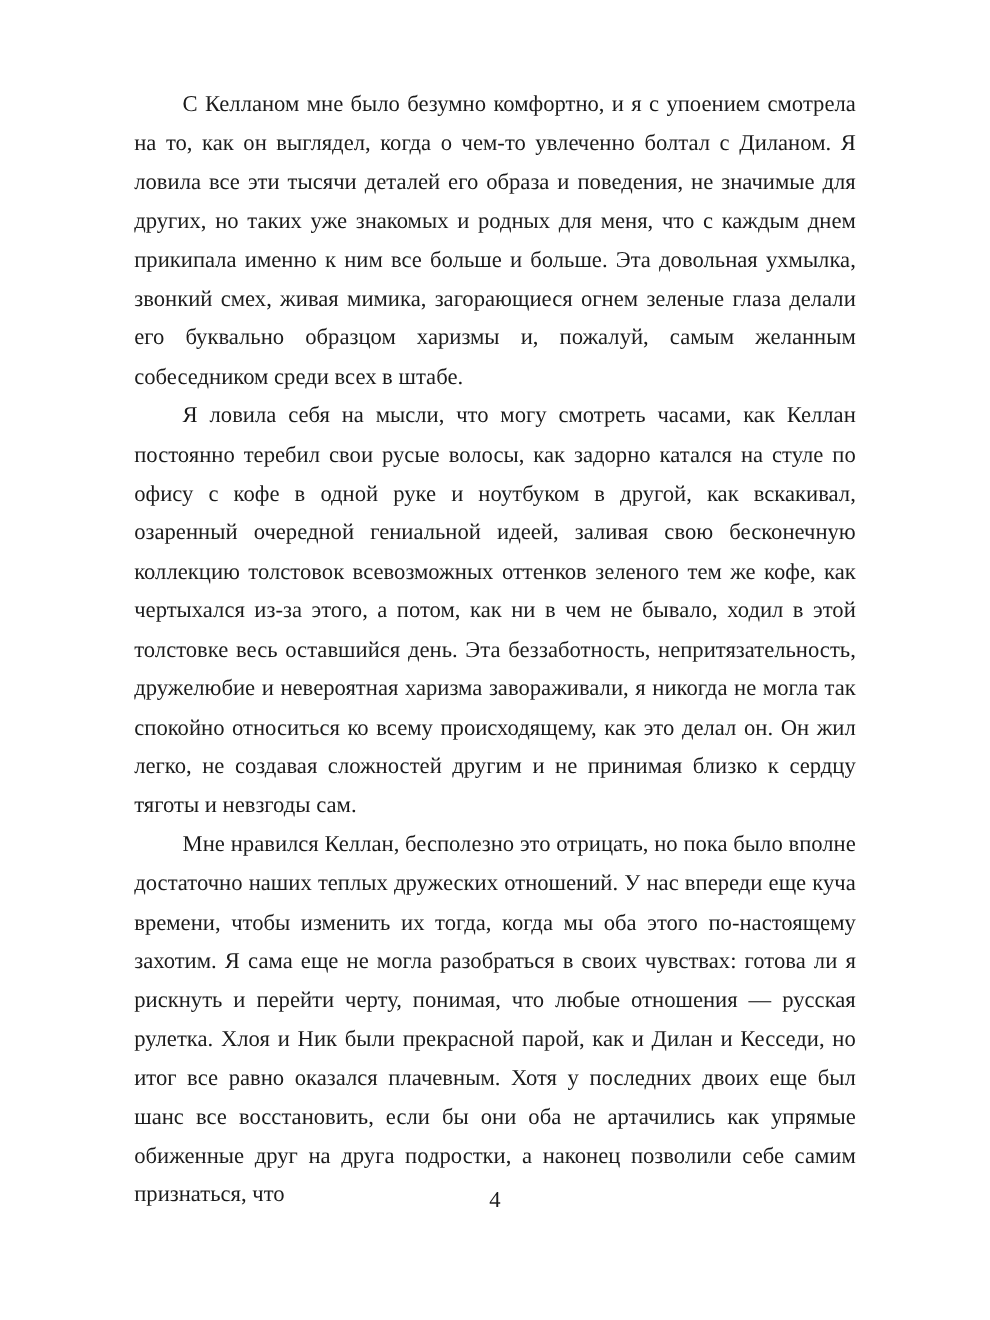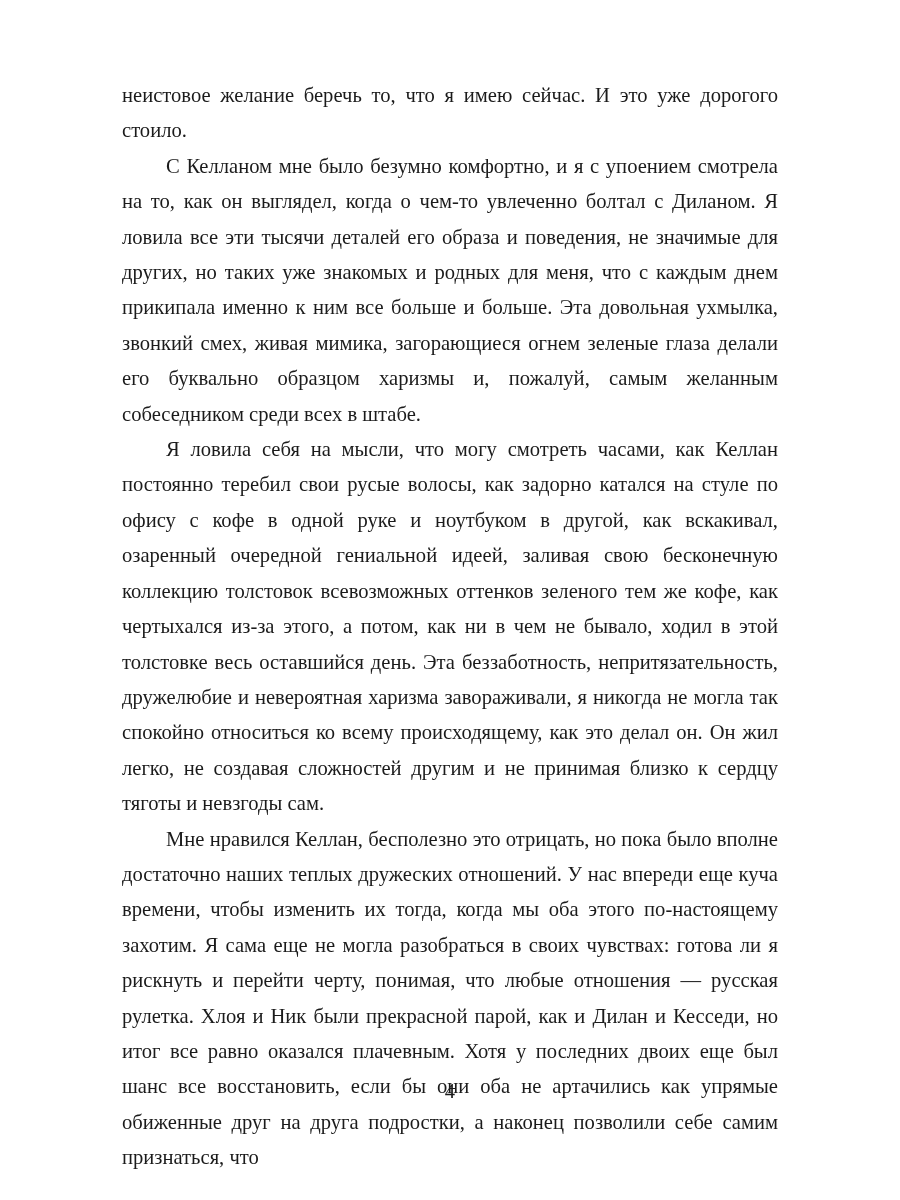--- a/index.html
+++ b/index.html
@@ -51,21 +51,20 @@
     line-height: 26px;
     color: #1b1b1b;
   }
 </style>
 </head>
 <body>
 
 <div class="page">
 
   <div class="text-column">
-    <p class="para">неистовое желание беречь то, что я имею сейчас. И это уже дорогого стоило.</p>
     <p class="para indent">С Келланом мне было безумно комфортно, и я с упоением смотрела на то, как он выглядел, когда о чем-то увлеченно болтал с Диланом. Я ловила все эти тысячи деталей его образа и поведения, не значимые для других, но таких уже знакомых и родных для меня, что с каждым днем прикипала именно к ним все больше и больше. Эта довольная ухмылка, звонкий смех, живая мимика, загорающиеся огнем зеленые глаза делали его буквально образцом харизмы и, пожалуй, самым желанным собеседником среди всех в штабе.</p>
     <p class="para indent">Я ловила себя на мысли, что могу смотреть часами, как Келлан постоянно теребил свои русые волосы, как задорно катался на стуле по офису с кофе в одной руке и ноутбуком в другой, как вскакивал, озаренный очередной гениальной идеей, заливая свою бесконечную коллекцию толстовок всевозможных оттенков зеленого тем же кофе, как чертыхался из-за этого, а потом, как ни в чем не бывало, ходил в этой толстовке весь оставшийся день. Эта беззаботность, непритязательность, дружелюбие и невероятная харизма завораживали, я никогда не могла так спокойно относиться ко всему происходящему, как это делал он. Он жил легко, не создавая сложностей другим и не принимая близко к сердцу тяготы и невзгоды сам.</p>
     <p class="para indent">Мне нравился Келлан, бесполезно это отрицать, но пока было вполне достаточно наших теплых дружеских отношений. У нас впереди еще куча времени, чтобы изменить их тогда, когда мы оба этого по-настоящему захотим. Я сама еще не могла разобраться в своих чувствах: готова ли я рискнуть и перейти черту, понимая, что любые отношения — русская рулетка. Хлоя и Ник были прекрасной парой, как и Дилан и Кесседи, но итог все равно оказался плачевным. Хотя у последних двоих еще был шанс все восстановить, если бы они оба не артачились как упрямые обиженные друг на друга подростки, а наконец позволили себе самим признаться, что</p>
   </div>
 
   <div class="page-number">4</div>
 
 </div>
 
 </body></html>

